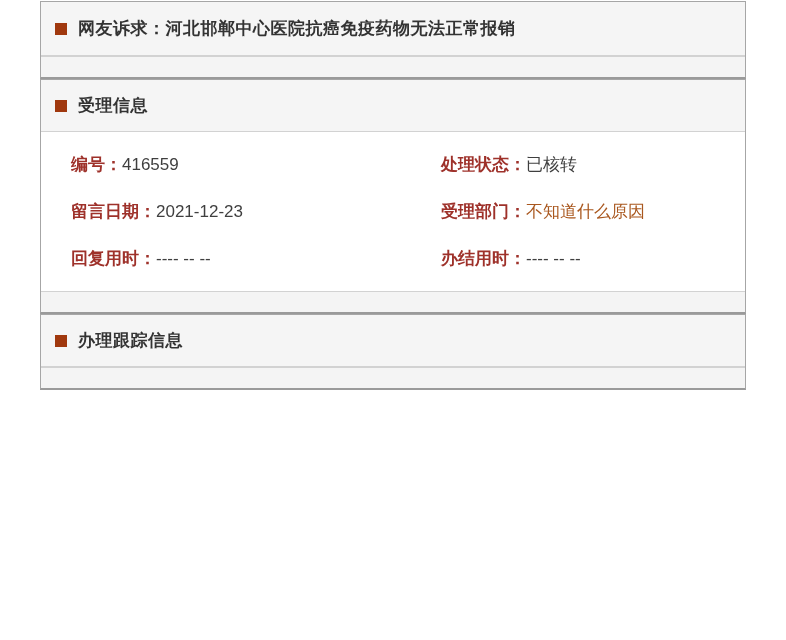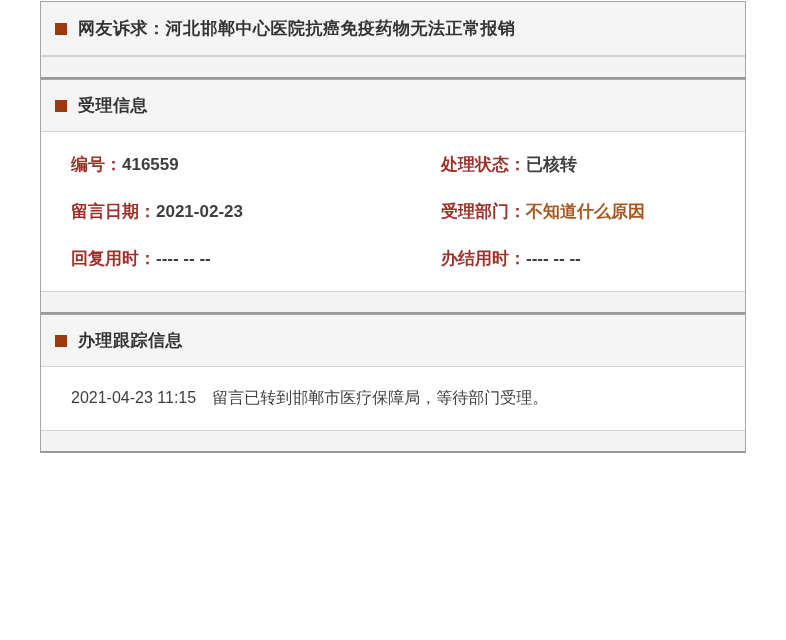--- a/index.html
+++ b/index.html
@@ -73,21 +73,21 @@
     display: flex;
     align-items: center;
     font-size: 17px;
     white-space: nowrap;
   }
   .field-label {
     font-weight: bold;
     color: #9e312a;
     font-family: Liberation Mono, monospace;
   }
-  .field-value { color: #3f3f3f; font-weight: bold; }
+  .field-value { color: #3f3f3f; }
   .field-value.link-value { color: #a9571e; }
 
   
   .tracking-body { padding: 20px 20px 22px 30px; }
   .tracking-entry {
     font-size: 16px;
     line-height: 21px;
     color: #404040;
   }
   .tracking-time { margin-right: 16px; }
@@ -114,21 +114,21 @@
       <div class="field">
         <span class="field-label">编号：</span>
         <span class="field-value">416559</span>
       </div>
       <div class="field">
         <span class="field-label">处理状态：</span>
         <span class="field-value">已核转</span>
       </div>
       <div class="field">
         <span class="field-label">留言日期：</span>
-        <span class="field-value">2021-02-23</span>
+        <span class="field-value">2021-12-23</span>
       </div>
       <div class="field">
         <span class="field-label">受理部门：</span>
         <span class="field-value link-value">不知道什么原因</span>
       </div>
       <div class="field">
         <span class="field-label">回复用时：</span>
         <span class="field-value">---- -- --</span>
       </div>
       <div class="field">
@@ -137,21 +137,16 @@
       </div>
     </div>
     <footer class="card-footer"></footer>
   </section>
 
   <section class="card">
     <header class="card-header small">
       <span class="bullet"></span>
       <h2 class="card-title">办理跟踪信息</h2>
     </header>
-    <div class="tracking-body">
-      <p class="tracking-entry">
-        <span class="tracking-time">2021-04-23 11:15</span><span class="tracking-text">留言已转到邯郸市医疗保障局，等待部门受理。</span>
-      </p>
-    </div>
     <footer class="card-footer"></footer>
   </section>
 
 </div>
 
 </body></html>

